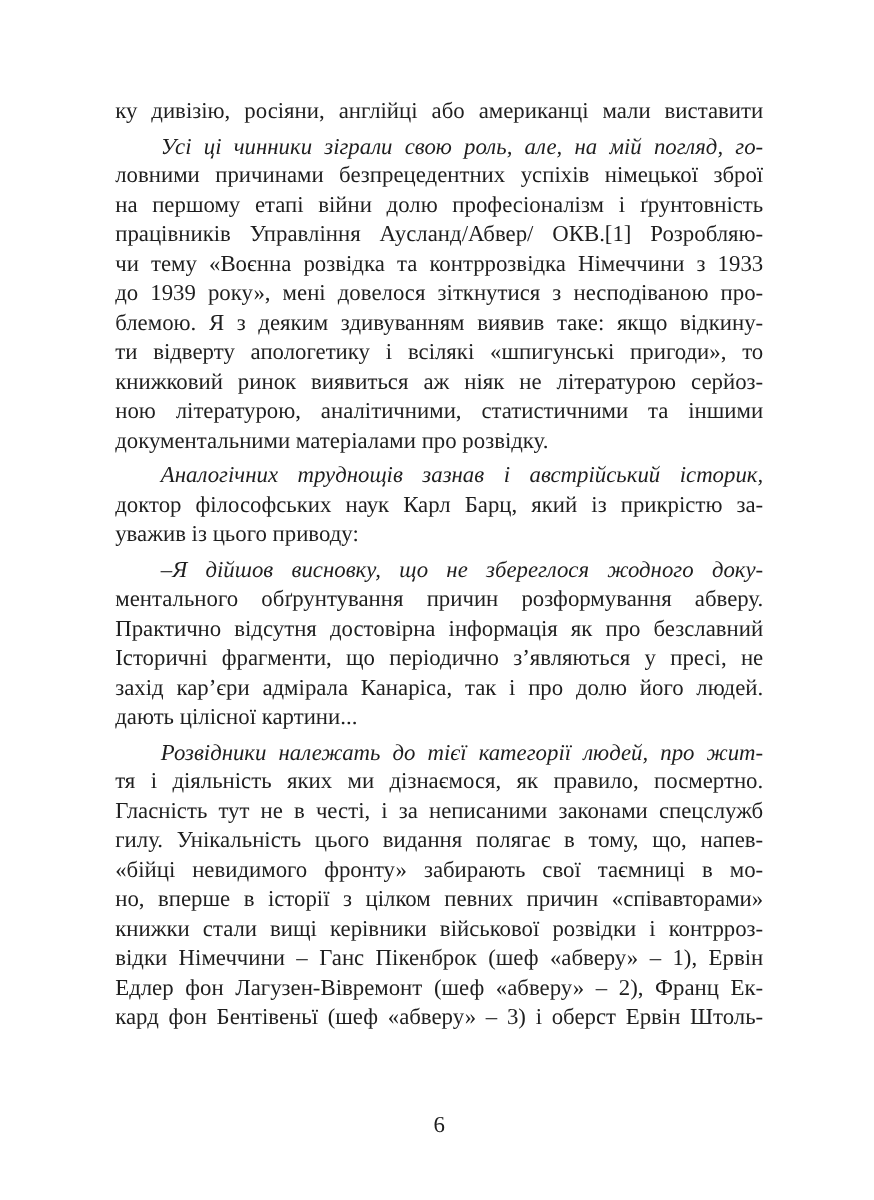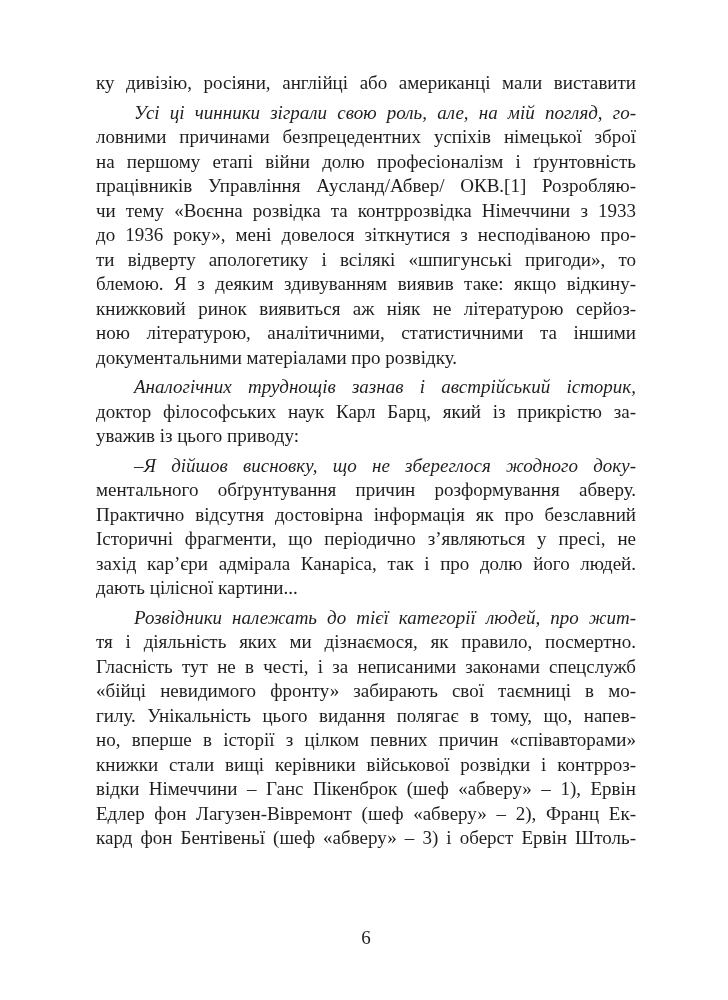--- a/index.html
+++ b/index.html
@@ -12,21 +12,21 @@
     width: 728px;
     height: 1000px;
     background: #ffffff;
     overflow: hidden;
     font-family: "Liberation Serif", "DejaVu Serif", serif;
     color: #1e1e1e;
   }
   .text-block {
     position: absolute;
     left: 96px;
-    top: 71px;
+    top: 81px;
     width: 540px;
     font-size: 19px;
     line-height: 24.5px;
   }
   .para {
     margin: 0;
   }
   .para + .para {
     margin-top: 5px;
   }
@@ -58,23 +58,23 @@
   <div class="text-block">
       <div class="para">
         <div class="line first">ку дивізію, росіяни, англійці або американці мали виставити</div>
       </div>
       <div class="para indent">
         <div class="line first">Усі ці чинники зіграли свою роль, але, на мій погляд, го-</div>
         <div class="line">ловними причинами безпрецедентних успіхів німецької зброї</div>
         <div class="line">на першому етапі війни долю професіоналізм і ґрунтовність</div>
         <div class="line">працівників Управління Аусланд/Абвер/ ОКВ.[1] Розробляю-</div>
         <div class="line">чи тему «Воєнна розвідка та контррозвідка Німеччини з 1933</div>
-        <div class="line">до 1936 року», мені довелося зіткнутися з несподіваною про-</div>
+        <div class="line">до 1939 року», мені довелося зіткнутися з несподіваною про-</div>
+        <div class="line">блемою. Я з деяким здивуванням виявив таке: якщо відкину-</div>
         <div class="line">ти відверту апологетику і всілякі «шпигунські пригоди», то</div>
-        <div class="line">блемою. Я з деяким здивуванням виявив таке: якщо відкину-</div>
         <div class="line">книжковий ринок виявиться аж ніяк не літературою серйоз-</div>
         <div class="line">ною літературою, аналітичними, статистичними та іншими</div>
         <div class="line last">документальними матеріалами про розвідку.</div>
       </div>
       <div class="para indent">
         <div class="line first">Аналогічних труднощів зазнав і австрійський історик,</div>
         <div class="line">доктор філософських наук Карл Барц, який із прикрістю за-</div>
         <div class="line last">уважив із цього приводу:</div>
       </div>
       <div class="para indent">
@@ -82,22 +82,22 @@
         <div class="line">ментального обґрунтування причин розформування абверу.</div>
         <div class="line">Практично відсутня достовірна інформація як про безславний</div>
         <div class="line">Історичні фрагменти, що періодично з’являються у пресі, не</div>
         <div class="line">захід кар’єри адмірала Канаріса, так і про долю його людей.</div>
         <div class="line last">дають цілісної картини...</div>
       </div>
       <div class="para indent">
         <div class="line first">Розвідники належать до тієї категорії людей, про жит-</div>
         <div class="line">тя і діяльність яких ми дізнаємося, як правило, посмертно.</div>
         <div class="line">Гласність тут не в честі, і за неписаними законами спецслужб</div>
+        <div class="line">гилу. Унікальність цього видання полягає в тому, що, напев-</div>
         <div class="line">«бійці невидимого фронту» забирають свої таємниці в мо-</div>
-        <div class="line">гилу. Унікальність цього видання полягає в тому, що, напев-</div>
         <div class="line">но, вперше в історії з цілком певних причин «співавторами»</div>
         <div class="line">книжки стали вищі керівники військової розвідки і контрроз-</div>
         <div class="line">відки Німеччини – Ганс Пікенброк (шеф «абверу» – 1), Ервін</div>
         <div class="line">Едлер фон Лагузен-Вівремонт (шеф «абверу» – 2), Франц Ек-</div>
         <div class="line">кард фон Бентівеньї (шеф «абверу» – 3) і оберст Ервін Штоль-</div>
       </div>
     </div>
   <div class="page-number">6</div>
 </div>
 

